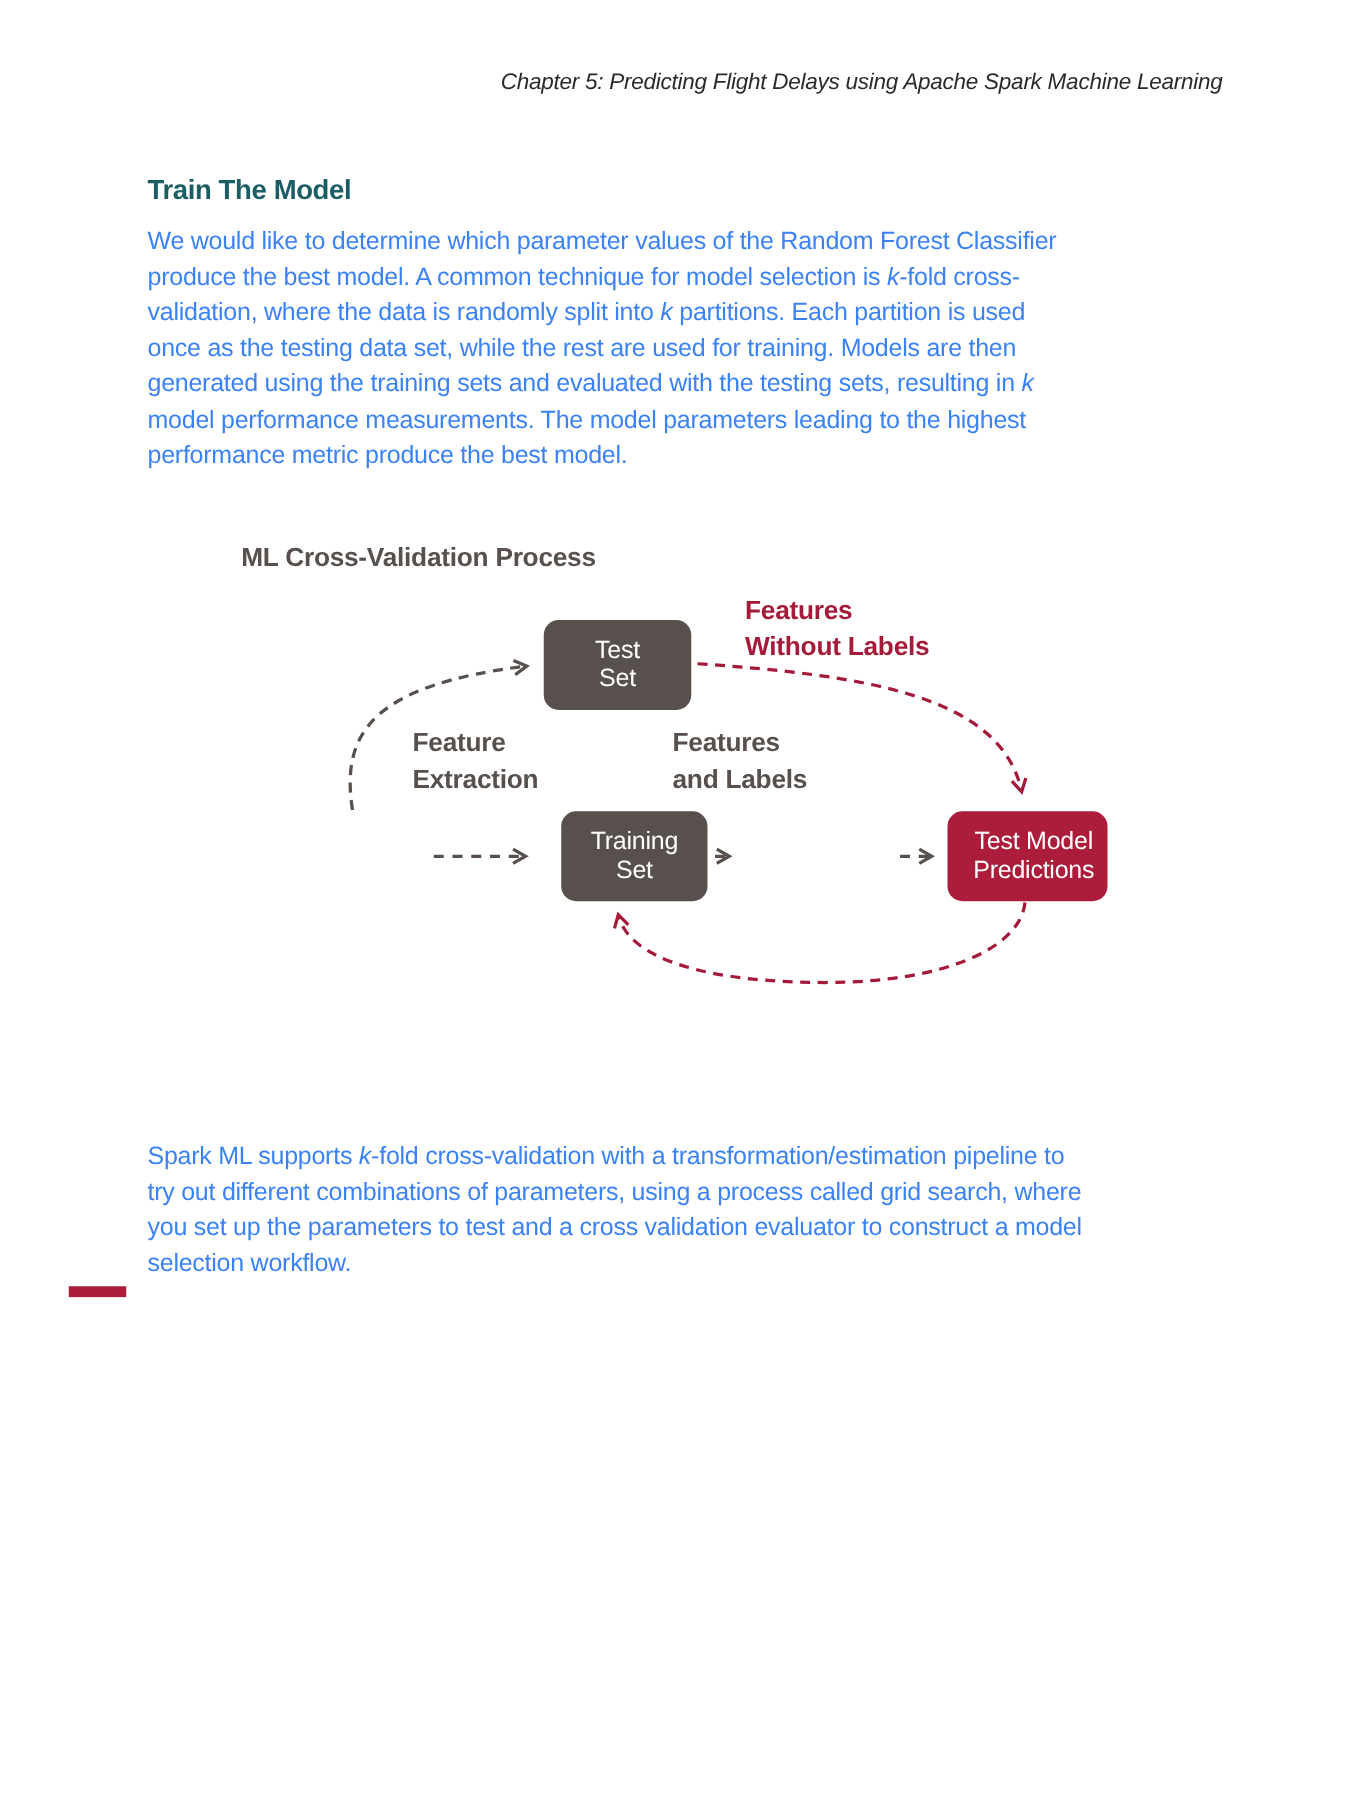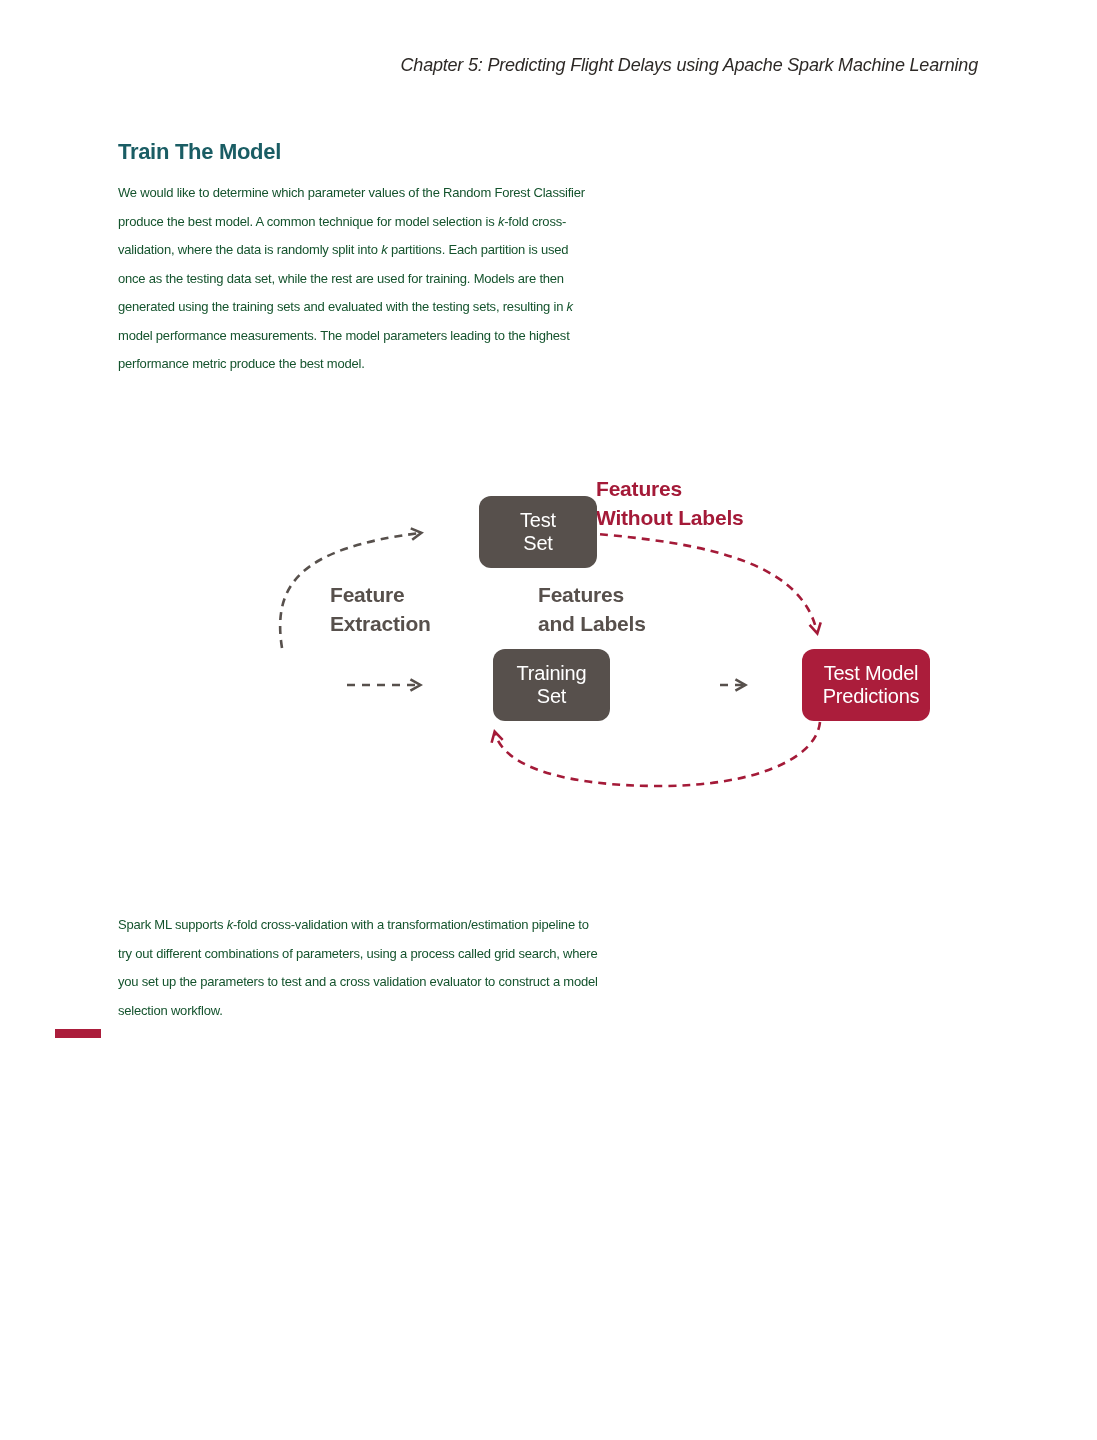--- a/index.html
+++ b/index.html
@@ -28,23 +28,23 @@
     font-size: 22px;
     font-weight: bold;
     color: #1a5d64;
     letter-spacing: -0.3px;
   }
   .body-para {
     position: absolute;
     left: 118px;
     width: 920px;
     margin: 0;
-    font-size: 13px;
+    font-size: 20px;
     line-height: 28.5px;
-    color: #14532d;
+    color: #3b82f6;
     letter-spacing: -0.2px;
     white-space: pre-line;
   }
   .p1 { top: 179px; }
   .p2 { top: 911px; }
 
   .diagram-title {
     position: absolute;
     left: 193px;
     top: 435px;
@@ -75,21 +75,20 @@
     border-radius: 12px;
     color: #ffffff;
     font-size: 20px;
     line-height: 23px;
     display: flex;
     align-items: center;
     justify-content: center;
     text-align: center;
     white-space: pre-line;
     letter-spacing: -0.2px;
-    margin-left: 44px;
   }
   .node-dark { background: #57504c; }
   .node-crimson { background: #ab1d3b; }
   .n-test-set     { left: 435px; top: 496px; width: 118px; height: 72px; }
   .n-historical   { left: 221px; top: 649px; width: 120px; height: 72px; }
   .n-training     { left: 449px; top: 649px; width: 117px; height: 72px; }
   .n-model        { left: 597px; top: 649px; width: 117px; height: 72px; }
   .n-predictions  { left: 758px; top: 649px; width: 118px; height: 72px; padding-left: 10px; }
 
   .connectors {
@@ -146,20 +145,21 @@
 
     <path d="M 347 685 L 419 685" fill="none" stroke="#57504c" stroke-width="2.6" stroke-dasharray="8 7" marker-end="url(#arrow-gray)"></path>
 
     <path d="M 557 685 L 582 685" fill="none" stroke="#57504c" stroke-width="2.6" stroke-dasharray="8 7" marker-end="url(#arrow-gray)"></path>
 
     <path d="M 720 685 L 744 685" fill="none" stroke="#57504c" stroke-width="2.6" stroke-dasharray="8 7" marker-end="url(#arrow-gray)"></path>
 
     <path d="M 820 722 C 816 760 752 786 660 786 C 568 786 504 768 495 733" fill="none" stroke="#a41a38" stroke-width="2.6" stroke-dasharray="8 6" marker-end="url(#arrow-red)"></path>
   </svg>
 
+  <div class="diagram-title">ML Cross-Validation Process</div>
 
   <div class="dlabel red-text lbl-features-without">Features
 Without Labels</div>
 
   <div class="dlabel gray-text lbl-feature-extraction">Feature
 Extraction</div>
 
   <div class="dlabel gray-text lbl-features-labels">Features
 and Labels</div>
 

